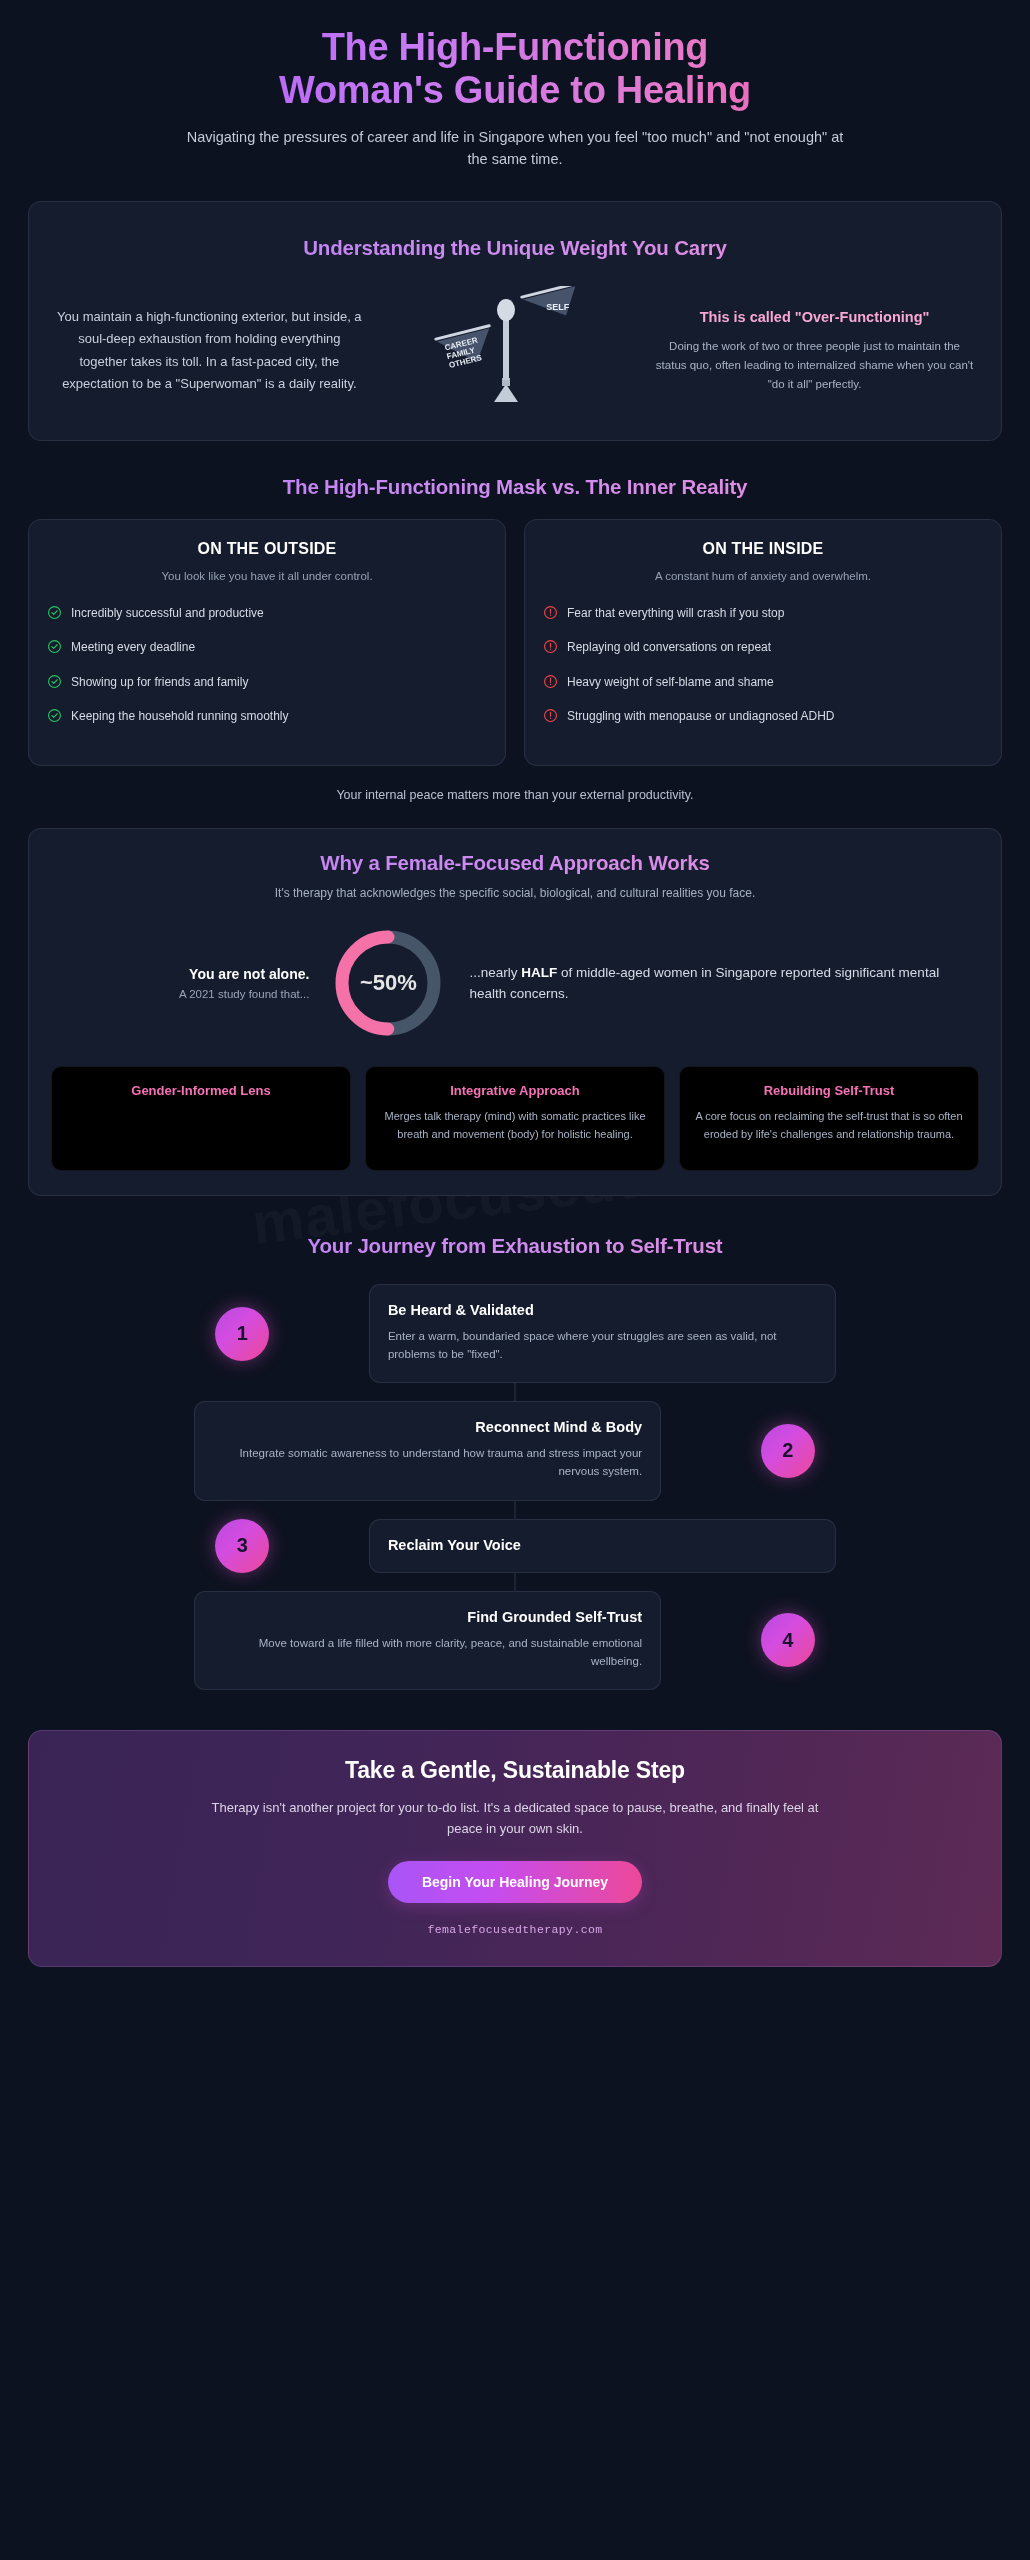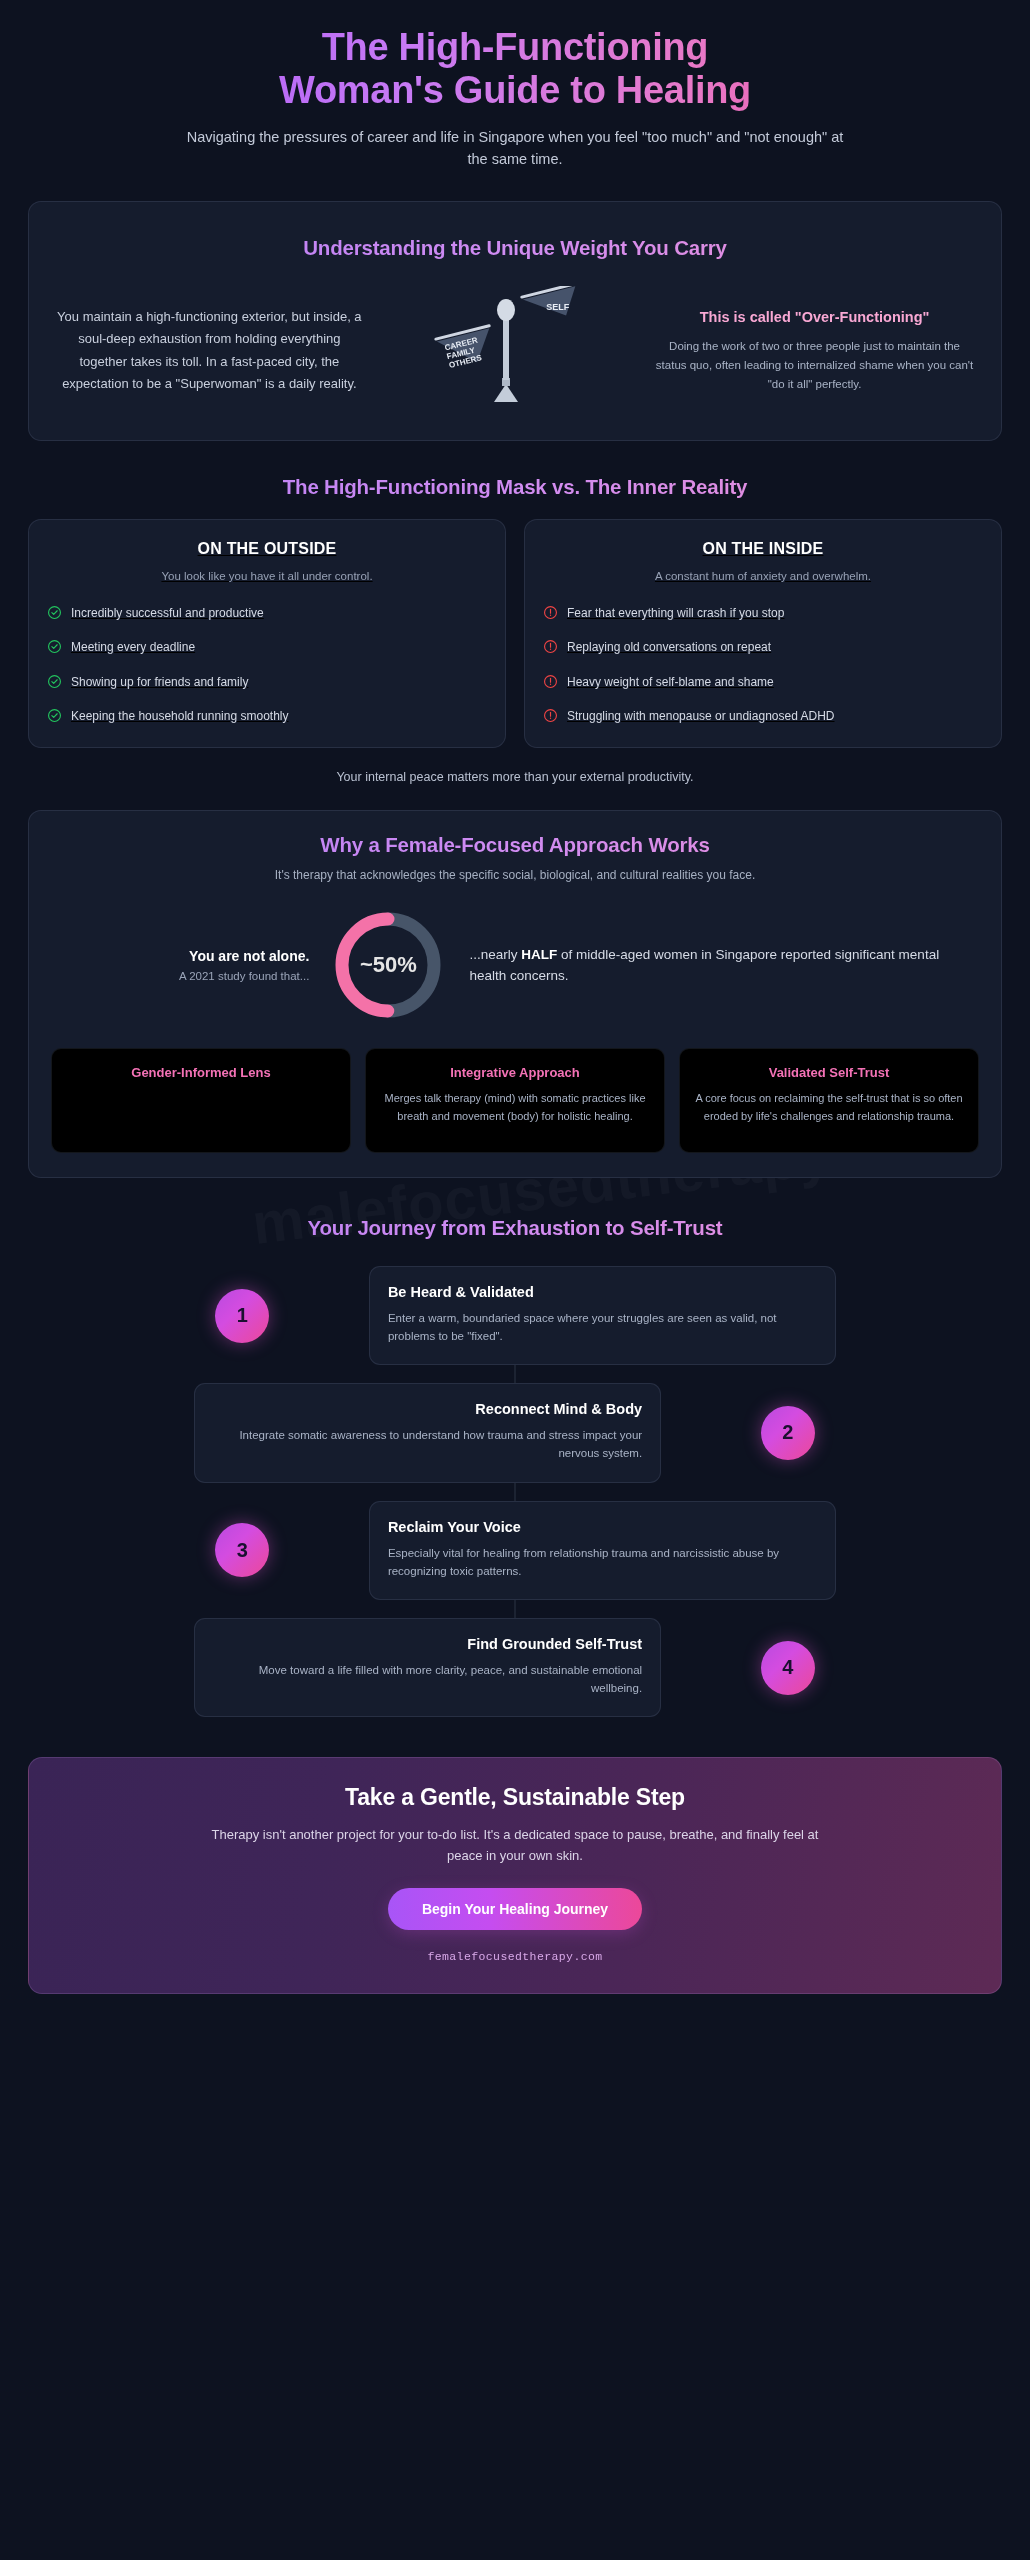--- a/index.html
+++ b/index.html
@@ -67,21 +67,21 @@
   .weight-text { font-size:13px; line-height:1.72; color:#c8cfdd; }
   .over-title { font-size:14.5px; font-weight:700; color:#f9a8d4; line-height:1.45; }
   .over-body { margin-top:9px; font-size:11.5px; line-height:1.65; color:#a9b3c6; }
 
   .scale-wrap { width:180px; height:130px; position:relative; }
   .scale-wrap svg { display:block; }
 
   
   #mask-heading { margin-top:34px; }
   .two-col { display:flex; gap:18px; margin-top:20px; }
-  .col-card { flex:1; padding:20px 18px 22px;text-decoration:underline; }
+  .col-card { flex:1; padding:20px 18px 40px; }
   .col-title { text-align:center; font-size:16px; font-weight:700; color:#ffffff; letter-spacing:0.2px; }
   .col-sub { text-align:center; font-size:11.5px; color:#97a1b5; margin-top:12px; }
   .bullets { margin-top:22px; }
   .bullet { display:flex; align-items:flex-start; gap:9px; margin-bottom:16px; }
   .bullet:last-child { margin-bottom:0; }
   .bullet-text { font-size:12px; line-height:1.45; color:#d6dbe6; padding-top:1px; }
   .ic { flex:0 0 15px; width:15px; height:15px; margin-top:1px; }
   .ic svg { display:block; }
   .note {
     text-align:center; font-size:12.5px; color:#b9c1d1; margin-top:22px;
@@ -347,21 +347,21 @@
 
     <div class="tri-row">
       <div class="tri-card">
         <div class="tri-title">Gender-Informed Lens</div>
       </div>
       <div class="tri-card">
         <div class="tri-title">Integrative Approach</div>
         <div class="tri-body">Merges talk therapy (mind) with somatic practices like breath and movement (body) for holistic healing.</div>
       </div>
       <div class="tri-card">
-        <div class="tri-title">Validated Self-Trust</div>
+        <div class="tri-title">Rebuilding Self-Trust</div>
         <div class="tri-body">A core focus on reclaiming the self-trust that is so often eroded by life's challenges and relationship trauma.</div>
       </div>
     </div>
   </div>
 
   <h2 class="section-heading" id="journey-heading">Your Journey from Exhaustion to Self-Trust</h2>
 
   <div class="timeline">
 
     <div class="step left">
@@ -386,21 +386,20 @@
       </div>
     </div>
 
     <div class="step left">
       <div class="step-gap"></div>
       <div class="bubble-cell">
         <div class="bubble">3</div>
       </div>
       <div class="step-card">
         <div class="step-title">Reclaim Your Voice</div>
-        <div class="step-body">Especially vital for healing from relationship trauma and narcissistic abuse by recognizing toxic patterns.</div>
       </div>
     </div>
 
     <div class="step right">
       <div class="step-gap"></div>
       <div class="bubble-cell">
         <div class="bubble">4</div>
       </div>
       <div class="step-card">
         <div class="step-title">Find Grounded Self-Trust</div>

